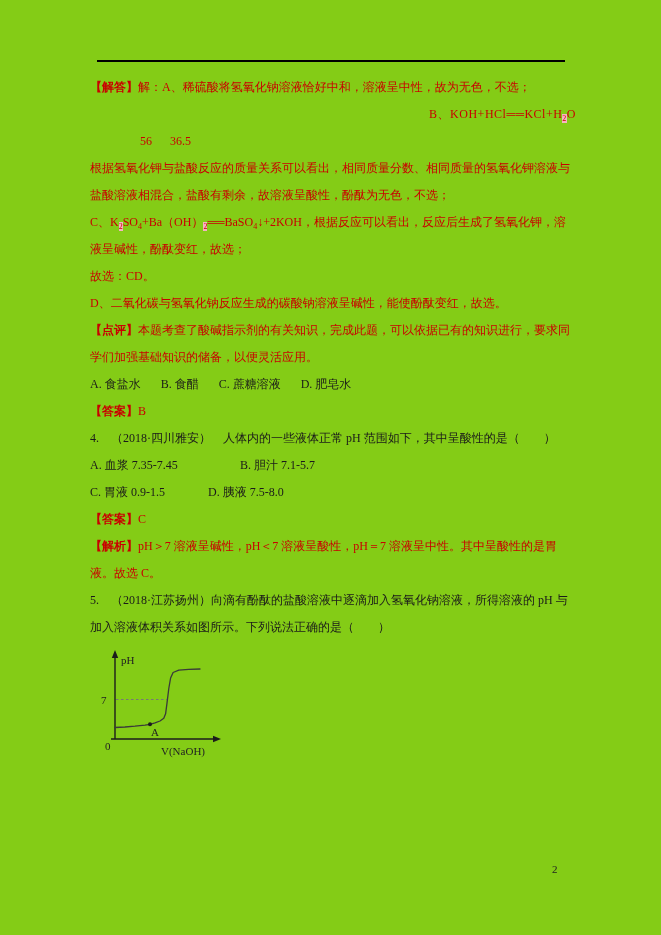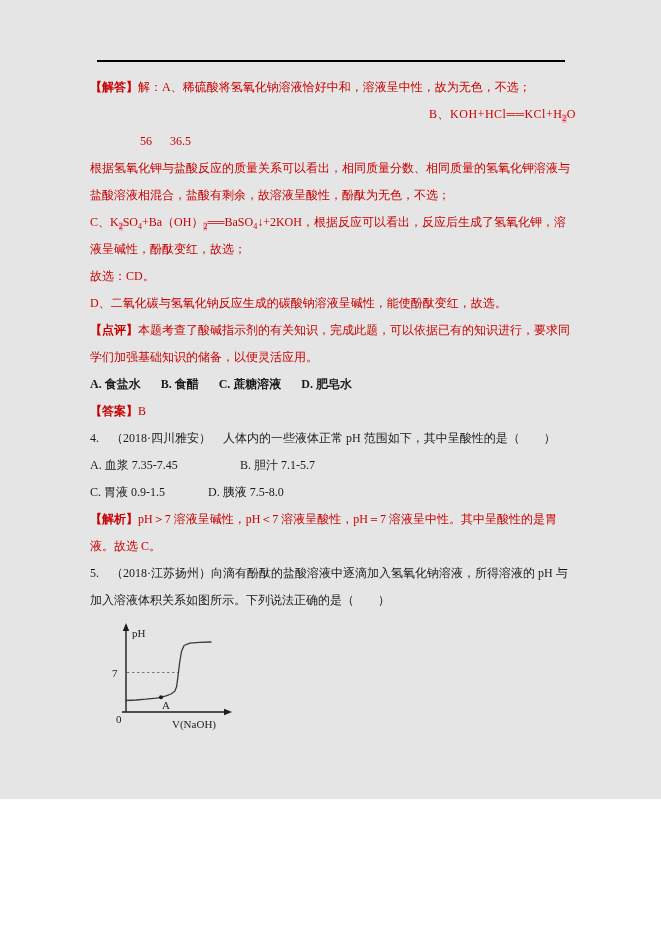--- a/index.html
+++ b/index.html
@@ -1,35 +1,35 @@
 <!DOCTYPE html>
 <html><head>
 <meta charset="utf-8">
 <style>
   html,body{margin:0;padding:0;background:#ffffff;}
   .page{
-    position:relative;width:661px;height:799px;background:#e5e5e5;overflow:hidden;
+    position:relative;width:661px;height:935px;background:#84cc16;overflow:hidden;
     font-family:"Liberation Serif","DejaVu Serif",serif;
   }
   .hrule{position:absolute;left:97px;top:60px;width:468px;height:2px;background:#000000;}
   .content{
     position:absolute;left:90px;top:74px;width:486px;
     font-size:12px;line-height:27px;color:#1a1a1a;
   }
   .content p{margin:0;padding:0;}
   .red{color:#c90000;}
   .b{font-weight:bold;}
   .eq{margin-top:6px;letter-spacing:0.5px;text-align:right;}
   .m1{margin-left:50px;}
   .m2{margin-left:18px;}
   .q{margin-top:20px;}
-  .opt{margin-right:20px;font-weight:bold;}
+  .opt{margin-right:20px;}
   sub{font-size:8px;vertical-align:-3px;line-height:0;}
   sub.hl{background:#f6b4c3;}
-  .figure{margin-top:8px;margin-left:16px;}
+  .figure{margin-top:8px;margin-left:5px;}
   .figure svg text{font-family:"Liberation Serif","DejaVu Serif",serif;font-size:11px;fill:#222222;}
   .axis{stroke:#1c1c1c;stroke-width:1.4;fill:none;}
   .curve{stroke:#3a3a3a;stroke-width:1.3;fill:none;stroke-linejoin:round;stroke-linecap:round;}
   .dash{stroke:#777777;stroke-width:1;stroke-dasharray:2.5,2.5;}
   .arrow{fill:#1c1c1c;}
   .pagenum{position:absolute;left:552px;top:863px;font-size:11px;color:#222222;}
 </style>
 </head>
 <body>
 
@@ -54,20 +54,21 @@
     <p class="red">D、二氧化碳与氢氧化钠反应生成的碳酸钠溶液呈碱性，能使酚酞变红，故选。</p>
 
     <p class="red"><span class="b">【点评】</span><span>本题考查了酸碱指示剂的有关知识，完成此题，可以依据已有的知识进行，要求同学们加强基础知识的储备，以便灵活应用。</span></p>
 
     <p><span class="opt">A. 食盐水</span><span class="opt">B. 食醋</span><span class="opt">C. 蔗糖溶液</span><span class="opt">D. 肥皂水</span></p>
     <p class="red"><span class="b">【答案】</span><span>B</span></p>
 
     <p class="q">4.　（2018·四川雅安）　人体内的一些液体正常 pH 范围如下，其中呈酸性的是（　　）</p>
     <p><span style="display:inline-block;width:150px;">A. 血浆 7.35-7.45</span><span>B. 胆汁 7.1-5.7</span></p>
     <p><span style="display:inline-block;width:118px;">C. 胃液 0.9-1.5</span><span>D. 胰液 7.5-8.0</span></p>
+    <p class="red"><span class="b">【答案】</span><span>C</span></p>
     <p class="red"><span class="b">【解析】</span><span>pH＞7 溶液呈碱性，pH＜7 溶液呈酸性，pH＝7 溶液呈中性。其中呈酸性的是胃液。故选 C。</span></p>
 
     <p class="q">5.　（2018·江苏扬州）向滴有酚酞的盐酸溶液中逐滴加入氢氧化钠溶液，所得溶液的 pH 与加入溶液体积关系如图所示。下列说法正确的是（　　）</p>
 
     <div class="figure">
       <svg width="160" height="112" viewBox="0 0 160 112">
         <line class="axis" x1="20" y1="5" x2="20" y2="90"></line>
         <polygon class="arrow" points="20,1 16.8,9 23.2,9"></polygon>
         <line class="axis" x1="16" y1="90" x2="120" y2="90"></line>
         <polygon class="arrow" points="126,90 118,86.8 118,93.2"></polygon>

